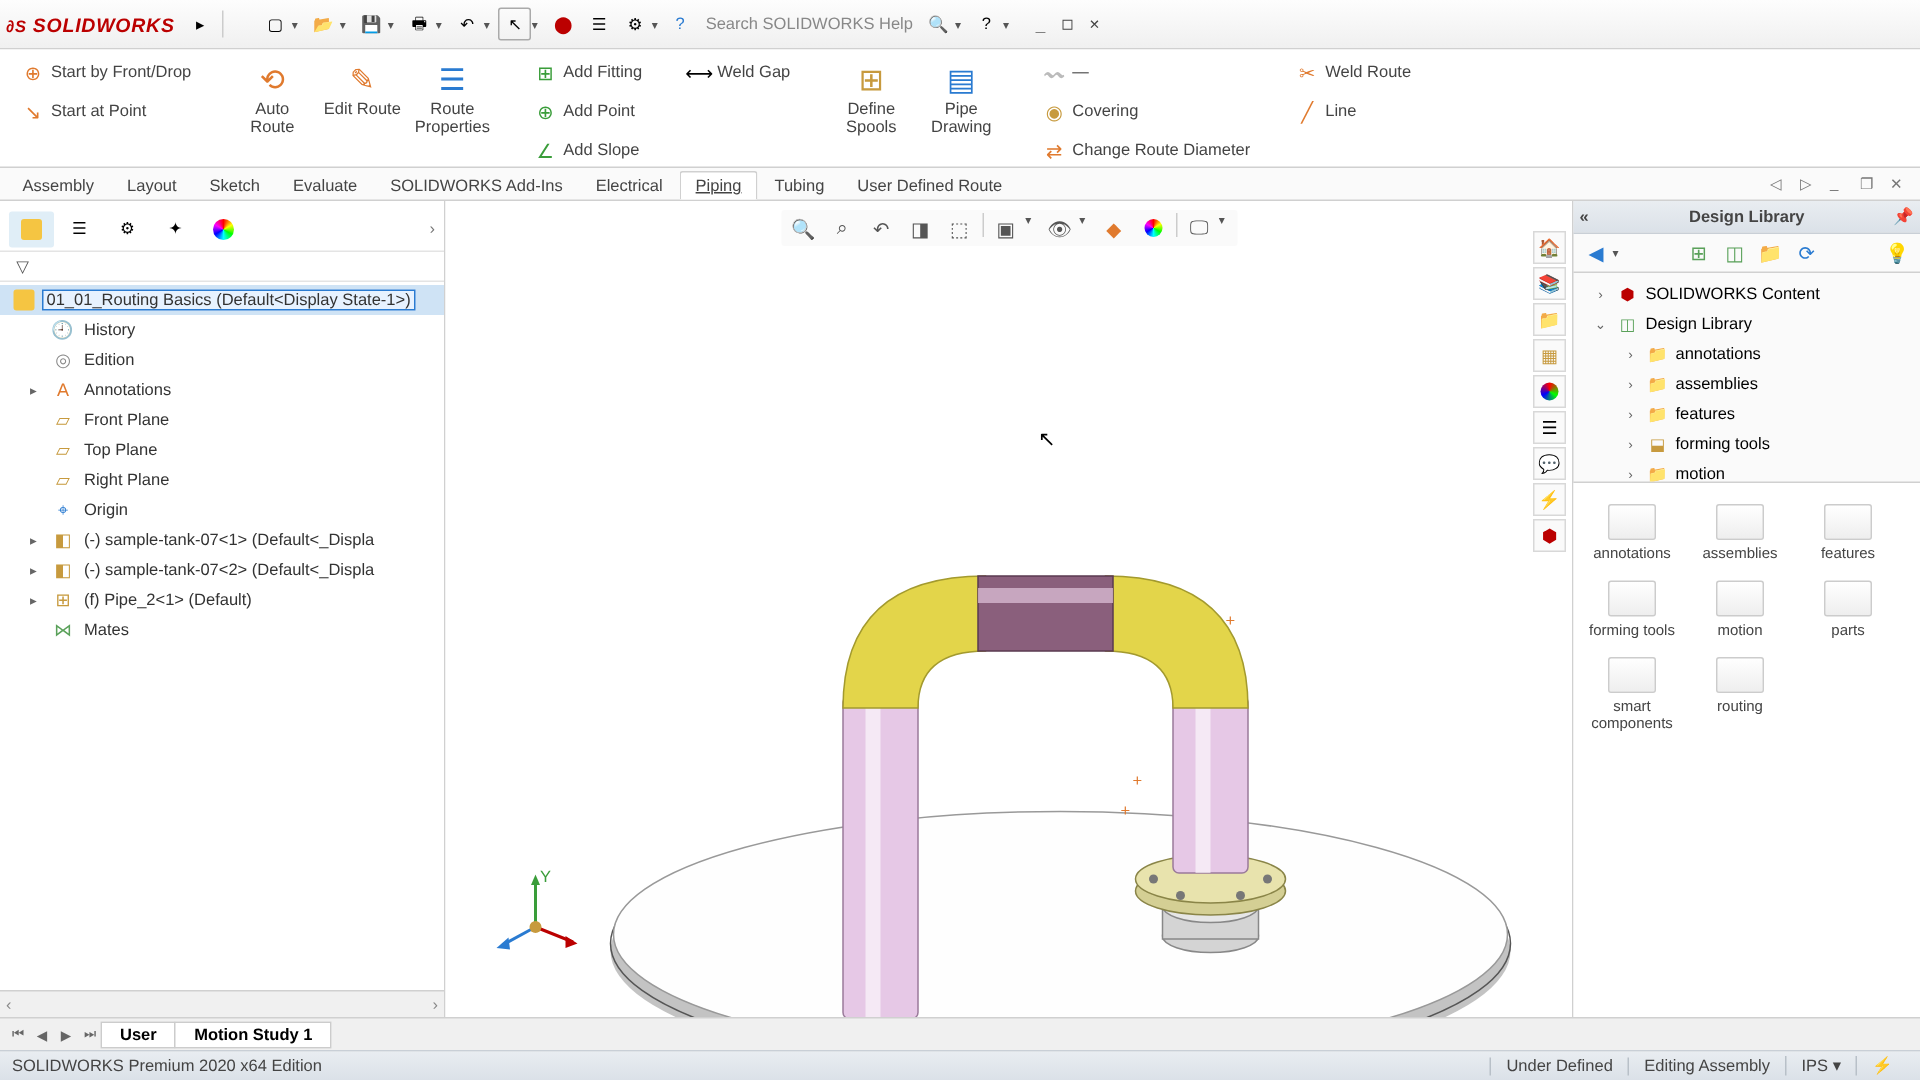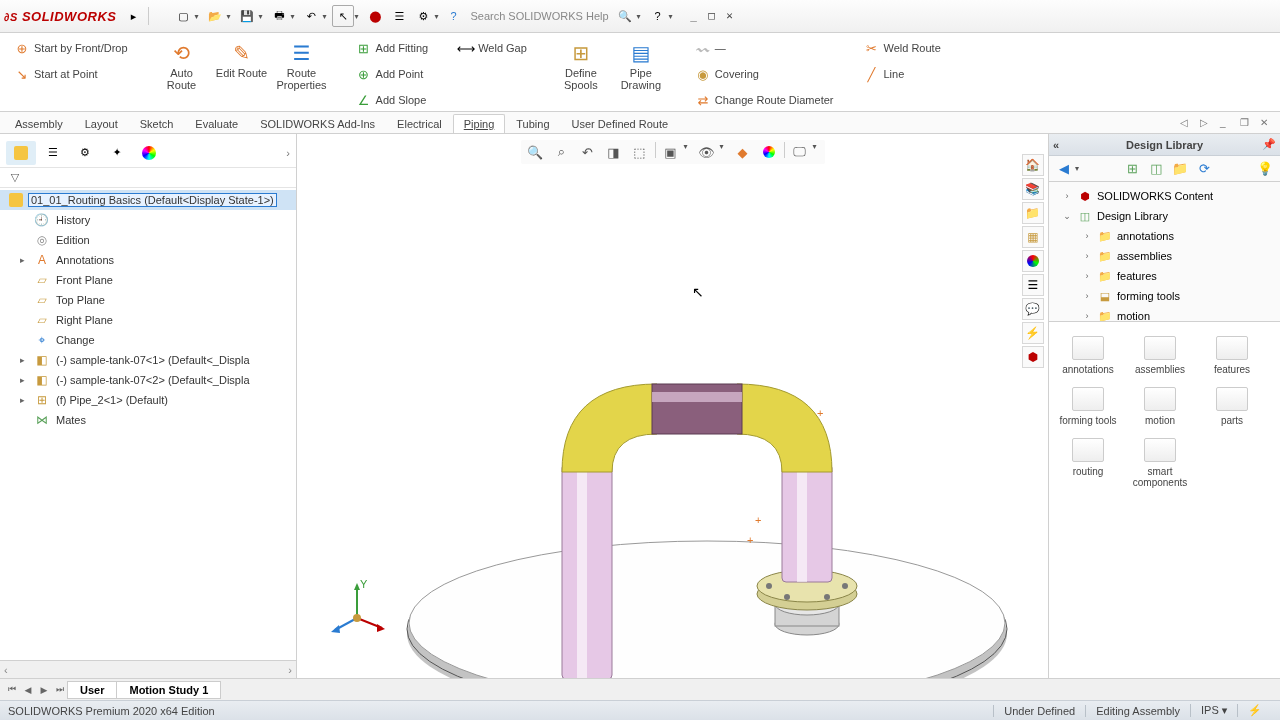--- a/index.html
+++ b/index.html
@@ -277,21 +277,21 @@
             <span class="tlbl">Top Plane</span>
           </div>
           <div class="tree-item level2">
             <span class="exp"></span>
             <span class="tico" style="color:#c79a3e">▱</span>
             <span class="tlbl">Right Plane</span>
           </div>
           <div class="tree-item level2">
             <span class="exp"></span>
             <span class="tico" style="color:#2a7bd1">⌖</span>
-            <span class="tlbl">Change</span>
+            <span class="tlbl">Origin</span>
           </div>
           <div class="tree-item level2">
             <span class="exp">▸</span>
             <span class="tico" style="color:#c79a3e">◧</span>
             <span class="tlbl">(-) sample-tank-07&lt;1&gt; (Default&lt;<default>_Displa</default></span>
           </div>
           <div class="tree-item level2">
             <span class="exp">▸</span>
             <span class="tico" style="color:#c79a3e">◧</span>
             <span class="tlbl">(-) sample-tank-07&lt;2&gt; (Default&lt;<default>_Displa</default></span>
@@ -488,25 +488,25 @@
         <div class="dl-item">
           <div class="folder"></div>
           <div class="flabel">motion</div>
         </div>
         <div class="dl-item">
           <div class="folder"></div>
           <div class="flabel">parts</div>
         </div>
         <div class="dl-item">
           <div class="folder"></div>
+          <div class="flabel">smart components</div>
+        </div>
+        <div class="dl-item">
+          <div class="folder"></div>
           <div class="flabel">routing</div>
-        </div>
-        <div class="dl-item">
-          <div class="folder"></div>
-          <div class="flabel">smart components</div>
         </div>
       </div>
   </div>
 </div>
 
 <div class="bottomtabs">
   <span class="nav">⏮</span>
   <span class="nav">◀</span>
   <span class="nav">▶</span>
   <span class="nav">⏭</span>

